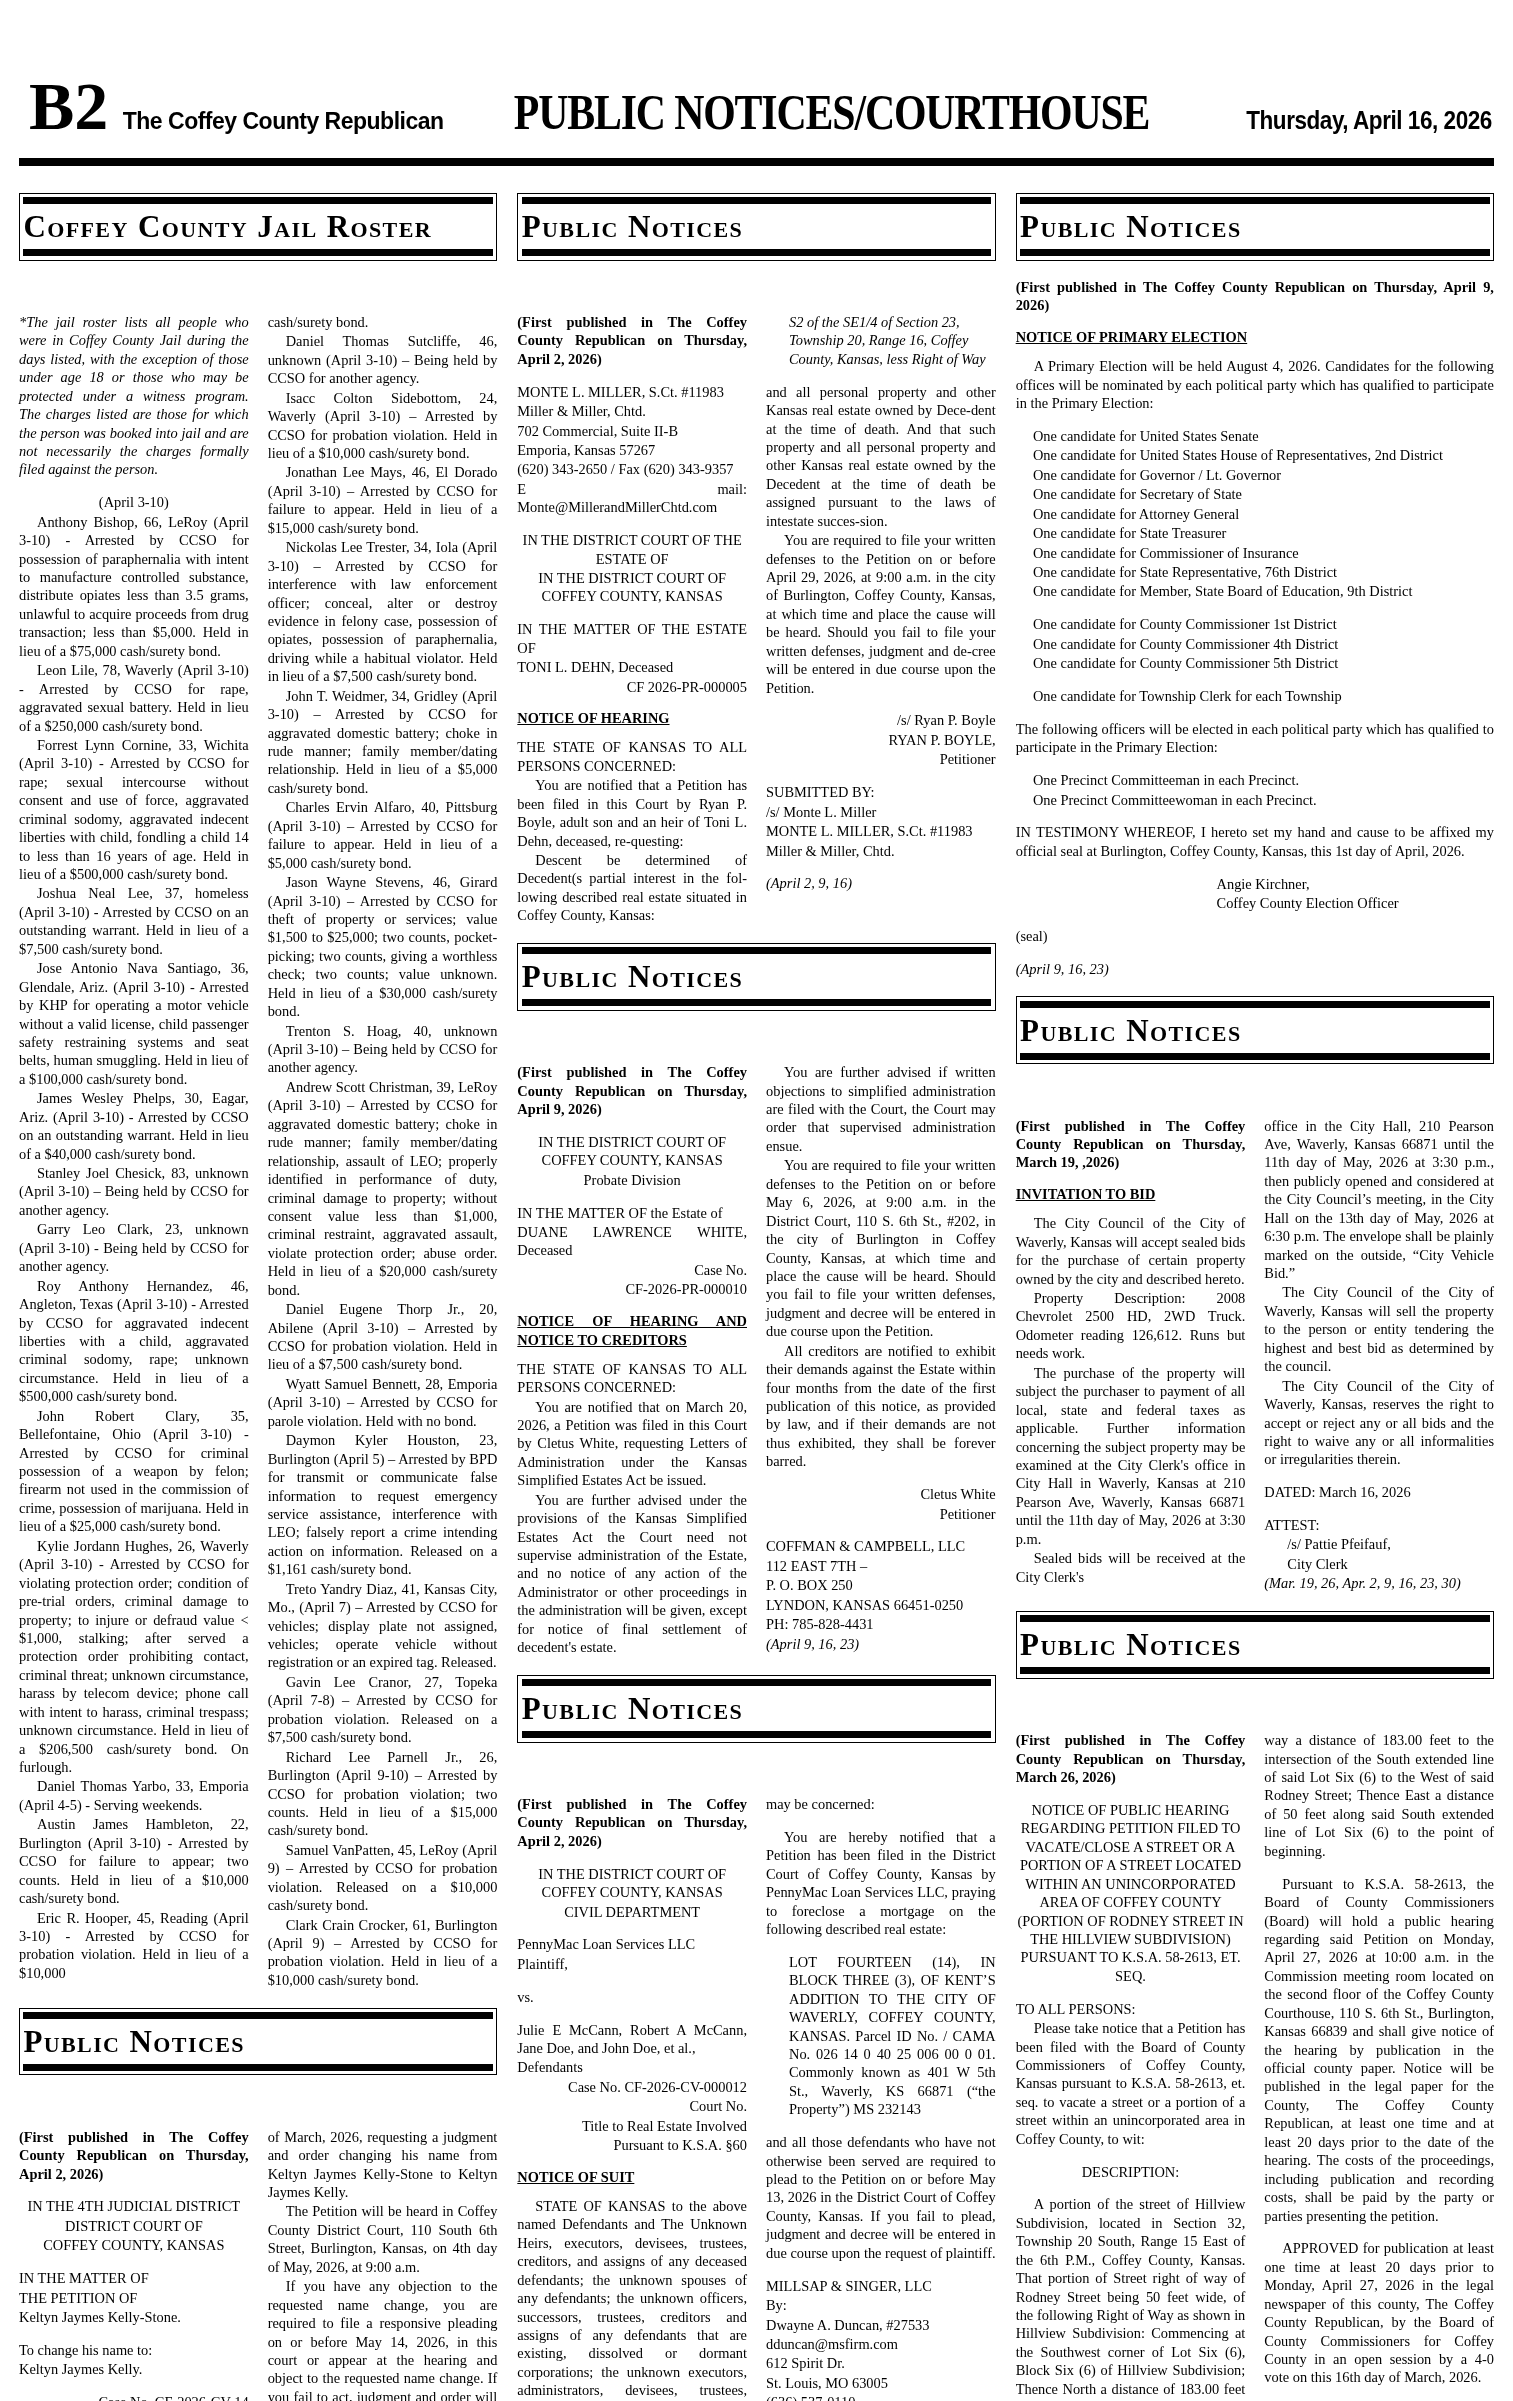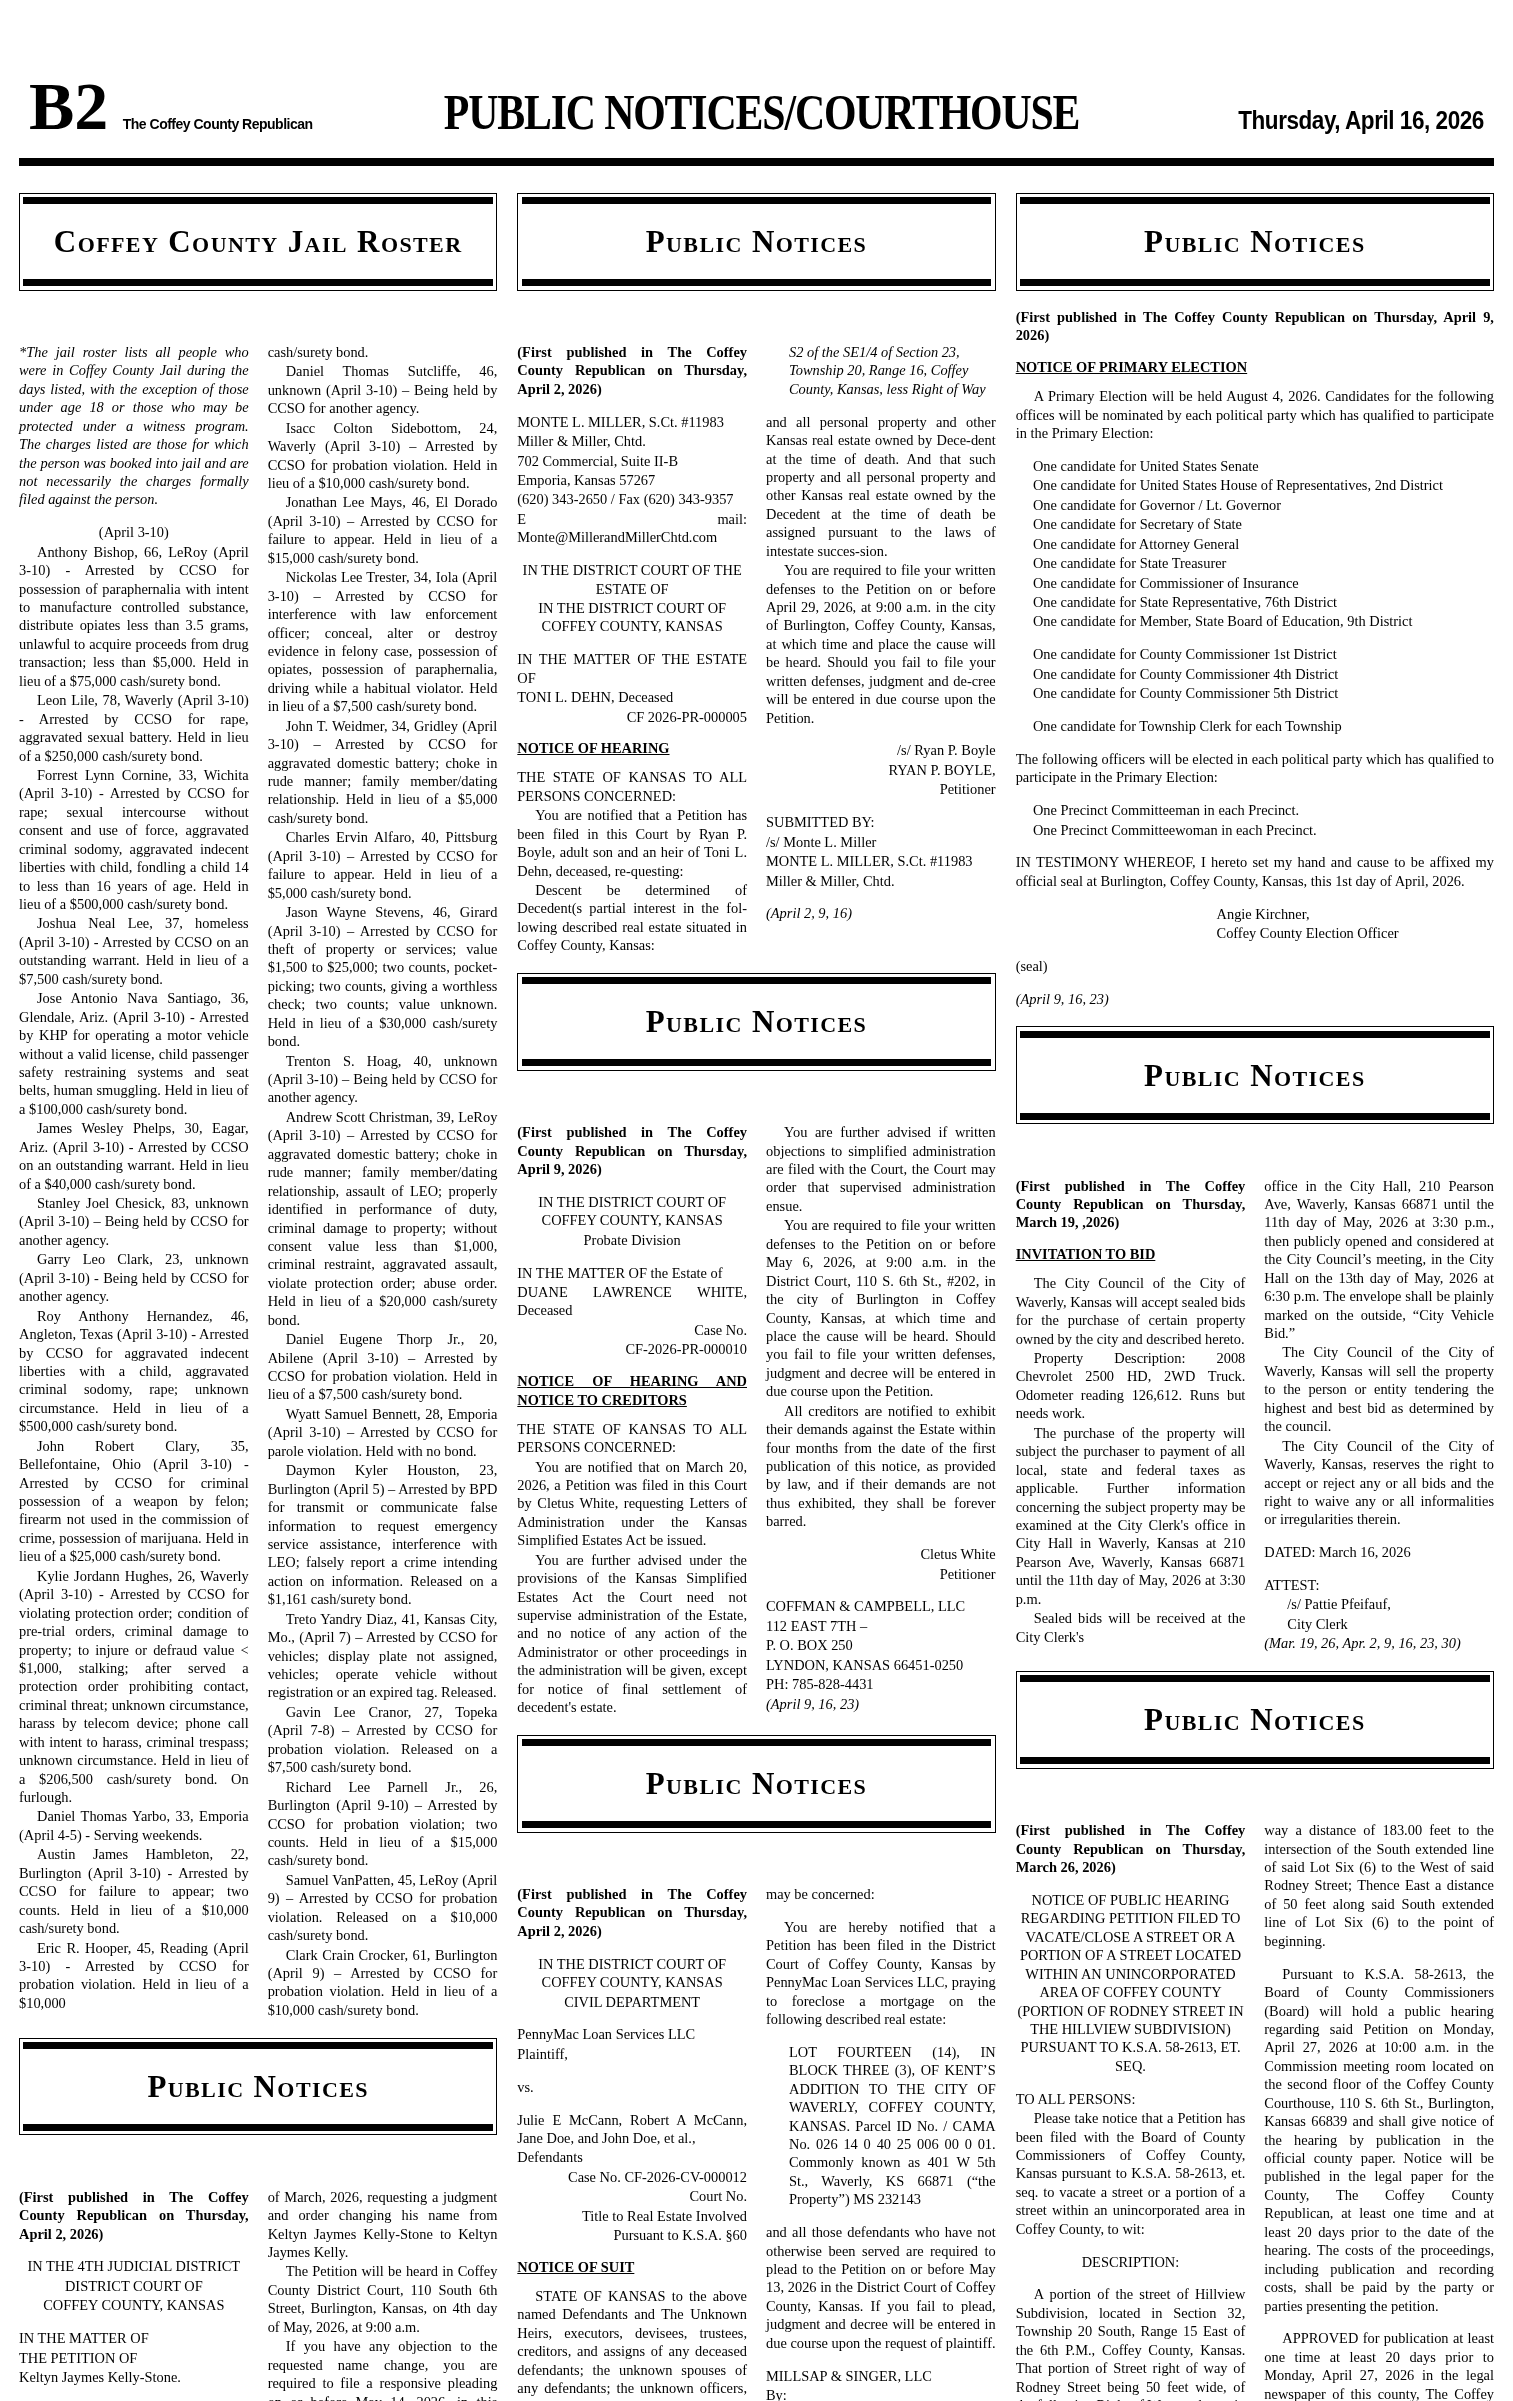--- a/index.html
+++ b/index.html
@@ -11,38 +11,38 @@
     color: #000;
   }
   .masthead {
     display: flex;
     align-items: baseline;
     justify-content: space-between;
     padding: 72px 29px 4.8px 29px;
   }
   .mast-left { display: flex; align-items: baseline; white-space: nowrap; }
   .page-no { font-family: "Liberation Serif", serif; font-weight: bold; font-size: 68px; line-height: 1; }
-  .paper-name { font-family: "Liberation Sans", sans-serif; font-weight: bold; font-size: 14px; margin-left: 14.4px; letter-spacing: -0.5px; }
+  .paper-name { font-family: "Liberation Sans", sans-serif; font-weight: bold; font-size: 23px; margin-left: 14.4px; letter-spacing: -0.5px; }
   .section-title {
     font-family: "Liberation Serif", serif; font-weight: 600;
     font-size: 51px; letter-spacing: -1.4px; line-height: 1;
     transform: scaleX(.82); transform-origin: center; white-space: nowrap;
   }
   .mast-date {
     font-family: "Liberation Sans", sans-serif; font-weight: bold;
     font-size: 25px; letter-spacing: -0.5px;
     transform: scaleX(.9); transform-origin: right; white-space: nowrap;
   }
   .rule { height: 7.7px; background: #000; margin: 13.4px 19px 0 19px; }
 
   .content { display: flex; gap: 20px; padding: 27px 19px 29px 19px; align-items: flex-start; }
   .group { flex: 1; display: flex; flex-direction: column; gap: 17.3px; min-width: 0; }
 
   .nh { border: 1.9px solid #000; padding: 3.4px; }
-  .nh-inner { border-top: 7.2px solid #000; border-bottom: 7.2px solid #000; padding: 22px 0; text-align: center; }
+  .nh-inner { border-top: 7.2px solid #000; border-bottom: 7.2px solid #000; padding: 7px 0; text-align: left; }
   .nh-text {
     font-family: "Liberation Serif", serif; font-variant: small-caps;
     font-weight: bold; font-size: 31px; letter-spacing: 1.4px; line-height: 1;
   }
 
   .twocol { display: flex; gap: 19px; align-items: flex-start; margin-top: 35px; }
   .col { flex: 1; min-width: 0; }
   .onecol { width: 100%; }
 
   .para { font-size: 14.4px; line-height: 1.28; text-align: justify; text-indent: 18px; margin: 0 0 1px 0; overflow-wrap: break-word; }

